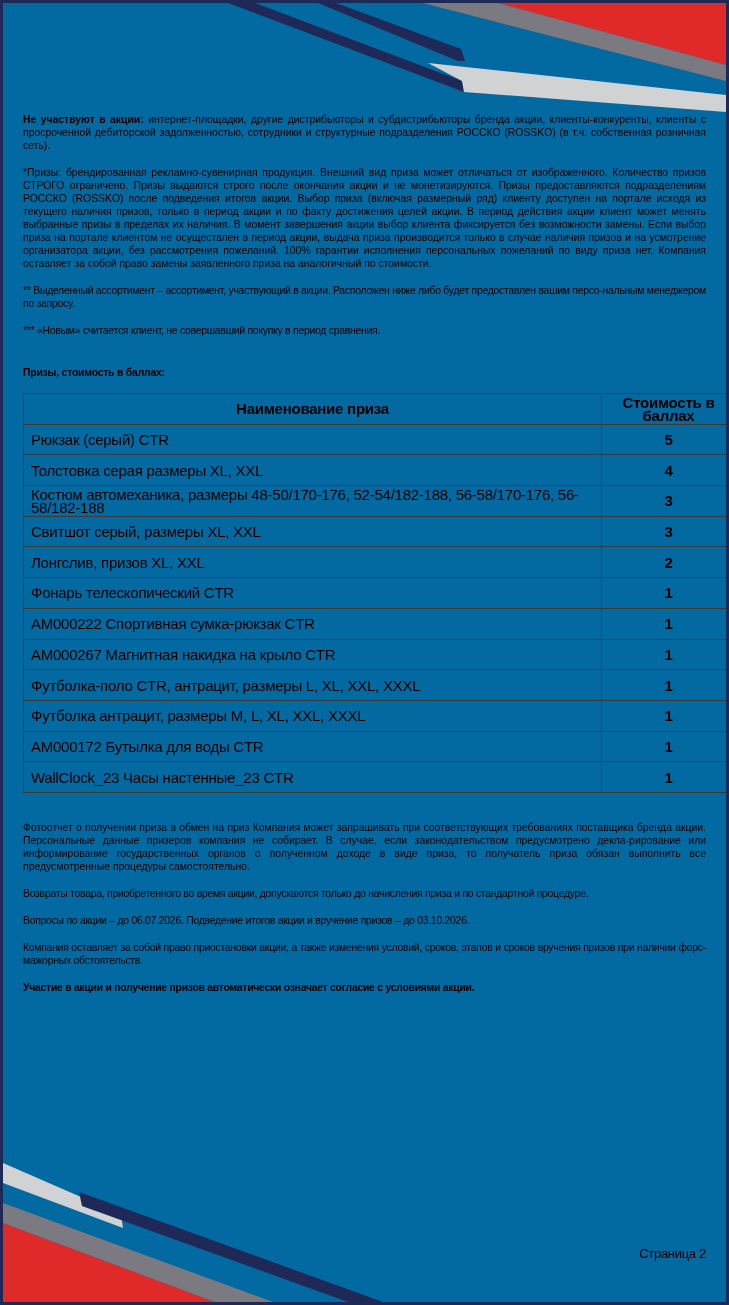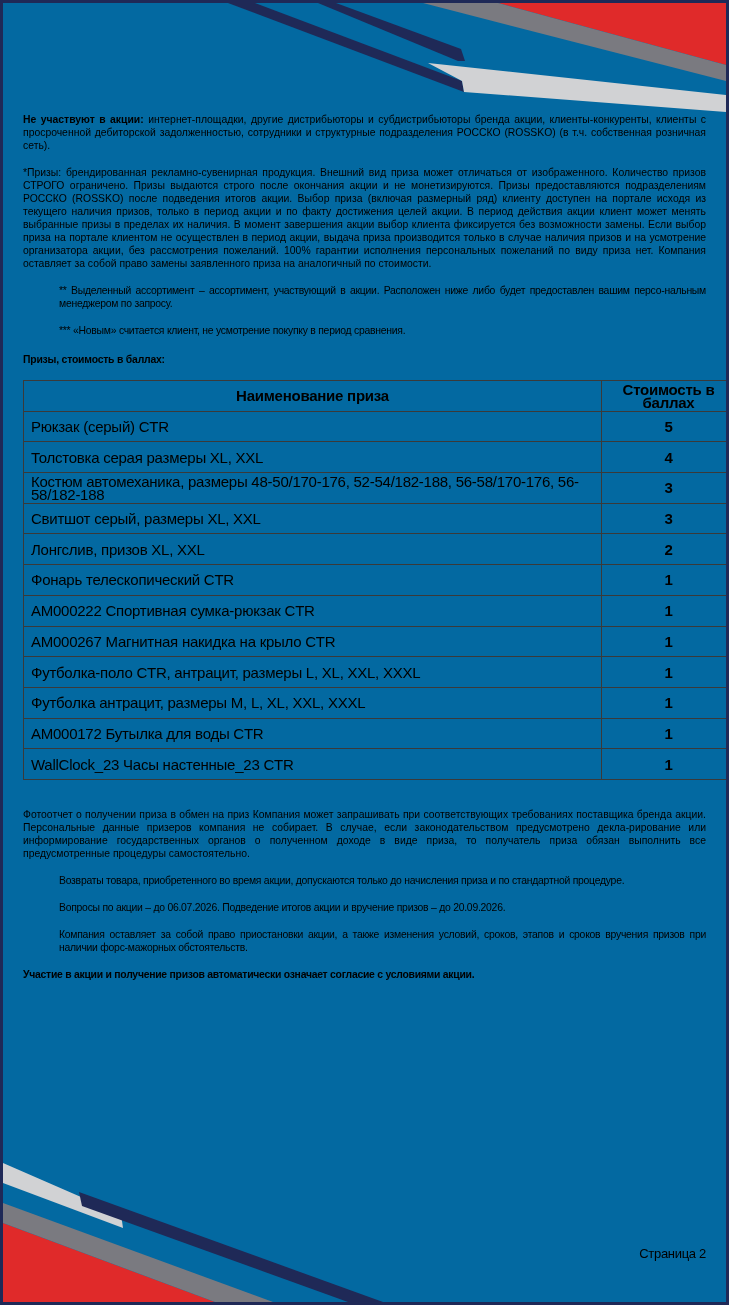--- a/index.html
+++ b/index.html
@@ -13,22 +13,22 @@
     position: absolute; left: 3px; top: 3px; width: 723px; height: 1299px;
     background: #0369a1; overflow: hidden;
   }
   .deco { position: absolute; left: 0; top: 0; width: 723px; height: 1299px; pointer-events: none; }
   .content {
     position: absolute; left: 20px; top: 110px; width: 683px;
     font-size: 10.4px; line-height: 13px;
   }
   .para { margin: 0 0 14px 0; text-align: justify; }
   .para b { font-weight: bold; }
-  .narrow { letter-spacing: -0.25px; margin-left: 36px; }
-  .table-title { font-weight: bold; margin: 16px 0 14px 0; letter-spacing: -0.2px; }
+  .narrow { letter-spacing: -0.25px; }
+  .table-title { font-weight: bold; margin: 29px 0 14px 0; letter-spacing: -0.2px; }
   table.prizes {
     border-collapse: collapse; width: 713px; margin-bottom: 28px;
     font-size: 15px; letter-spacing: -0.25px;
   }
   table.prizes th, table.prizes td {
     border: 1px solid #3a3a3a; height: 29.7px; padding: 0 7px;
   }
   table.prizes th { font-weight: bold; text-align: center; line-height: 13px; }
   table.prizes th.col-name { width: 563px; }
   table.prizes td.cost { text-align: center; font-weight: bold; }
@@ -57,21 +57,21 @@
     <polygon points="76,1189 79,1203 345,1299 380,1299" fill="#1f2957"></polygon>
   </svg>
 
   <div class="content">
     <p class="para"><b>Не участвуют в акции:</b><span> интернет-площадки, другие дистрибьюторы и субдистрибьюторы бренда акции, клиенты-конкуренты, клиенты с просроченной дебиторской задолженностью, сотрудники и структурные подразделения РОССКО (ROSSKO) (в т.ч. собственная розничная сеть).</span></p>
 
     <p class="para">*Призы: брендированная рекламно-сувенирная продукция. Внешний вид приза может отличаться от изображенного. Количество призов СТРОГО ограничено. Призы выдаются строго после окончания акции и не монетизируются. Призы предоставляются подразделениям РОССКО (ROSSKO) после подведения итогов акции. Выбор приза (включая размерный ряд) клиенту доступен на портале исходя из текущего наличия призов, только в период акции и по факту достижения целей акции. В период действия акции клиент может менять выбранные призы в пределах их наличия. В момент завершения акции выбор клиента фиксируется без возможности замены. Если выбор приза на портале клиентом не осуществлен в период акции, выдача приза производится только в случае наличия призов и на усмотрение организатора акции, без рассмотрения пожеланий. 100% гарантии исполнения персональных пожеланий по виду приза нет. Компания оставляет за собой право замены заявленного приза на аналогичный по стоимости.</p>
 
     <p class="para narrow">** Выделенный ассортимент – ассортимент, участвующий в акции. Расположен ниже либо будет предоставлен вашим персо-нальным менеджером по запросу.</p>
 
-    <p class="para narrow">*** «Новым» считается клиент, не усмотрение покупку в период сравнения.</p>
+    <p class="para narrow">*** «Новым» считается клиент, не совершавший покупку в период сравнения.</p>
 
     <div class="table-title">Призы, стоимость в баллах:</div>
 
     <table class="prizes">
       <thead>
         <tr>
           <th class="col-name">Наименование приза</th>
           <th>Стоимость в баллах</th>
         </tr>
       </thead>
@@ -122,19 +122,19 @@
           </tr>
         <tr>
             <td>WallClock_23 Часы настенные_23 CTR</td>
             <td class="cost">1</td>
           </tr>
       </tbody>
     </table>
 
     <p class="para">Фотоотчет о получении приза в обмен на приз Компания может запрашивать при соответствующих требованиях поставщика бренда акции. Персональные данные призеров компания не собирает. В случае, если законодательством предусмотрено декла-рирование или информирование государственных органов о полученном доходе в виде приза, то получатель приза обязан выполнить все предусмотренные процедуры самостоятельно.</p>
     <p class="para narrow">Возвраты товара, приобретенного во время акции, допускаются только до начисления приза и по стандартной процедуре.</p>
-    <p class="para narrow">Вопросы по акции – до 06.07.2026. Подведение итогов акции и вручение призов – до 20.09.2026.</p>
+    <p class="para narrow">Вопросы по акции – до 06.07.2026. Подведение итогов акции и вручение призов – до 03.10.2026.</p>
     <p class="para narrow">Компания оставляет за собой право приостановки акции, а также изменения условий, сроков, этапов и сроков вручения призов при наличии форс-мажорных обстоятельств.</p>
     <p class="para bold-final">Участие в акции и получение призов автоматически означает согласие с условиями акции.</p>
   </div>
 
   <div class="page-num">Страница 2</div>
 </div>
 
 </body></html>

